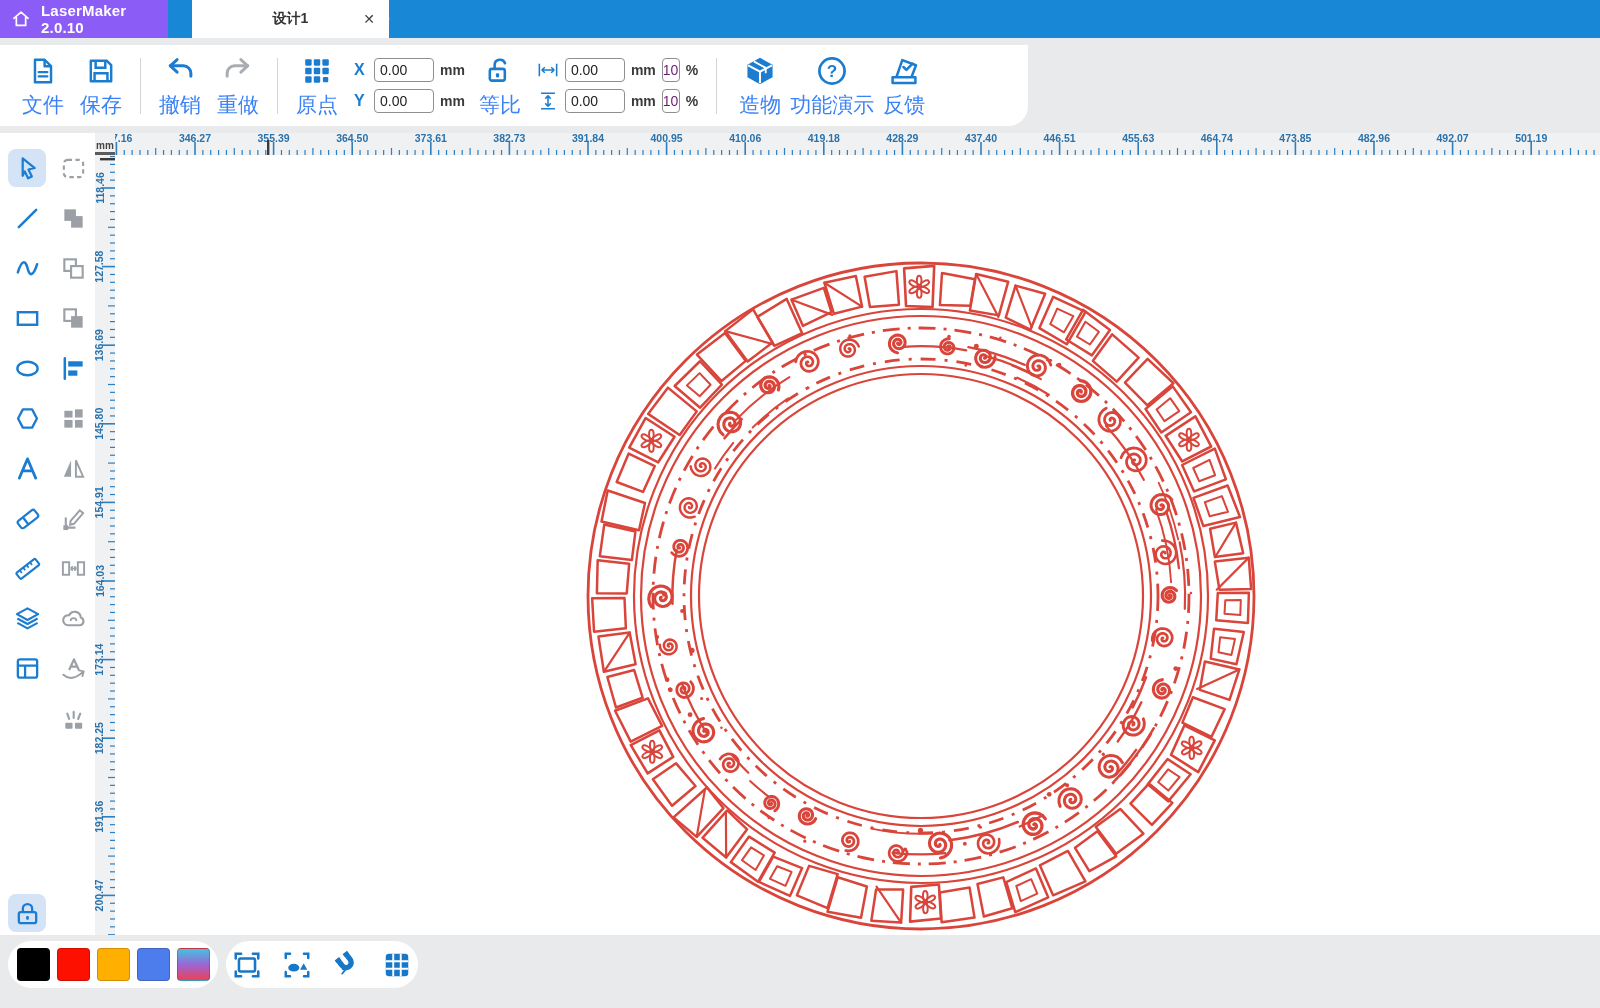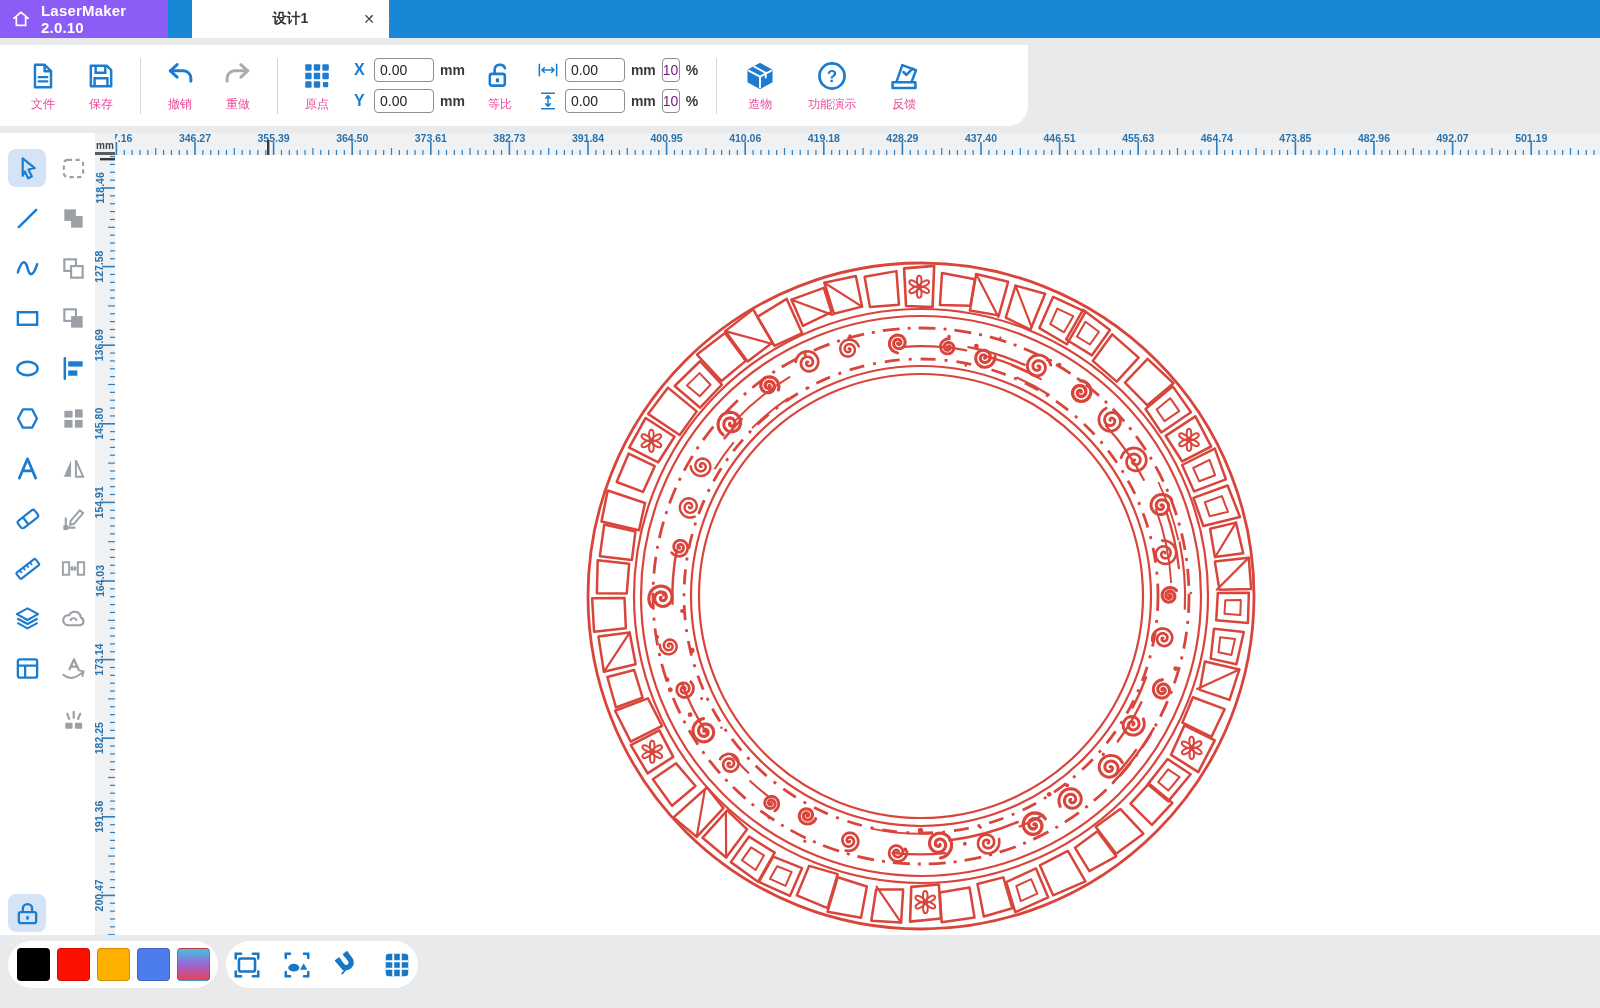--- a/index.html
+++ b/index.html
@@ -11,21 +11,21 @@
   #app-title { color:#fff; font-size:15px; font-weight:bold; letter-spacing:.2px; }
   #doc-tab { position:absolute; left:168px; top:0; width:197px; height:38px; background:#fff; display:flex; align-items:center; justify-content:center;margin-left:24px; }
   #doc-tab .tab-label { font-size:14px; font-weight:bold; color:#333; }
   #tab-close { position:absolute; right:10px; top:9px; width:20px; height:20px; color:#444; font-size:14px; line-height:20px; text-align:center; cursor:pointer; }
   #tab-new { position:absolute; left:370px; top:4px; width:28px; height:30px; color:#fff; font-size:21px; line-height:30px; text-align:center; font-weight:bold; }
 
   
   #toolbar { position:absolute; left:0; top:45px; width:1028px; height:81px; background:#fff; border-radius:0 0 20px 0; display:flex; align-items:center; padding-left:14px; }
   .tbtn { display:flex; flex-direction:column; align-items:center; justify-content:center; width:58px; height:72px; cursor:pointer; }
   .tbtn .ticon { height:36px; display:flex; align-items:center; justify-content:center; color:#1b7cd0; }
-  .tbtn .tlabel { font-size:12px; color:#ec4899; margin-top:2px; white-space:nowrap; }
+  .tbtn .tlabel { font-size:21px; color:#3b82f6; margin-top:2px; white-space:nowrap; }
   .tbtn.disabled .ticon { color:#a9adb2; }
   .tsep { width:1px; height:56px; background:#d5d5d5; margin:0 10px; }
   .xy-block { display:flex; flex-direction:column; gap:7px; margin-left:8px; }
   .xy-row { display:flex; align-items:center; gap:6px; }
   .axis-label { color:#1b7cd0; font-weight:bold; font-size:16px; width:14px; }
   .num-input { width:60px; height:24px; border:1px solid #8f8f8f; border-radius:4px; font-size:14px; font-family:"Liberation Sans",sans-serif; color:#222; padding-left:5px; background:#fff; }
   .pct-input { width:18px; height:24px; border:1px solid #8f8f8f; border-radius:4px; font-size:14px; font-family:"Liberation Sans",sans-serif; color:#701a75; text-align:center; background:#fff; }
   .unit { font-size:14px; color:#3a3a3a; font-weight:bold; }
   .dim-icon { color:#1b7cd0; display:flex; align-items:center; }
 

